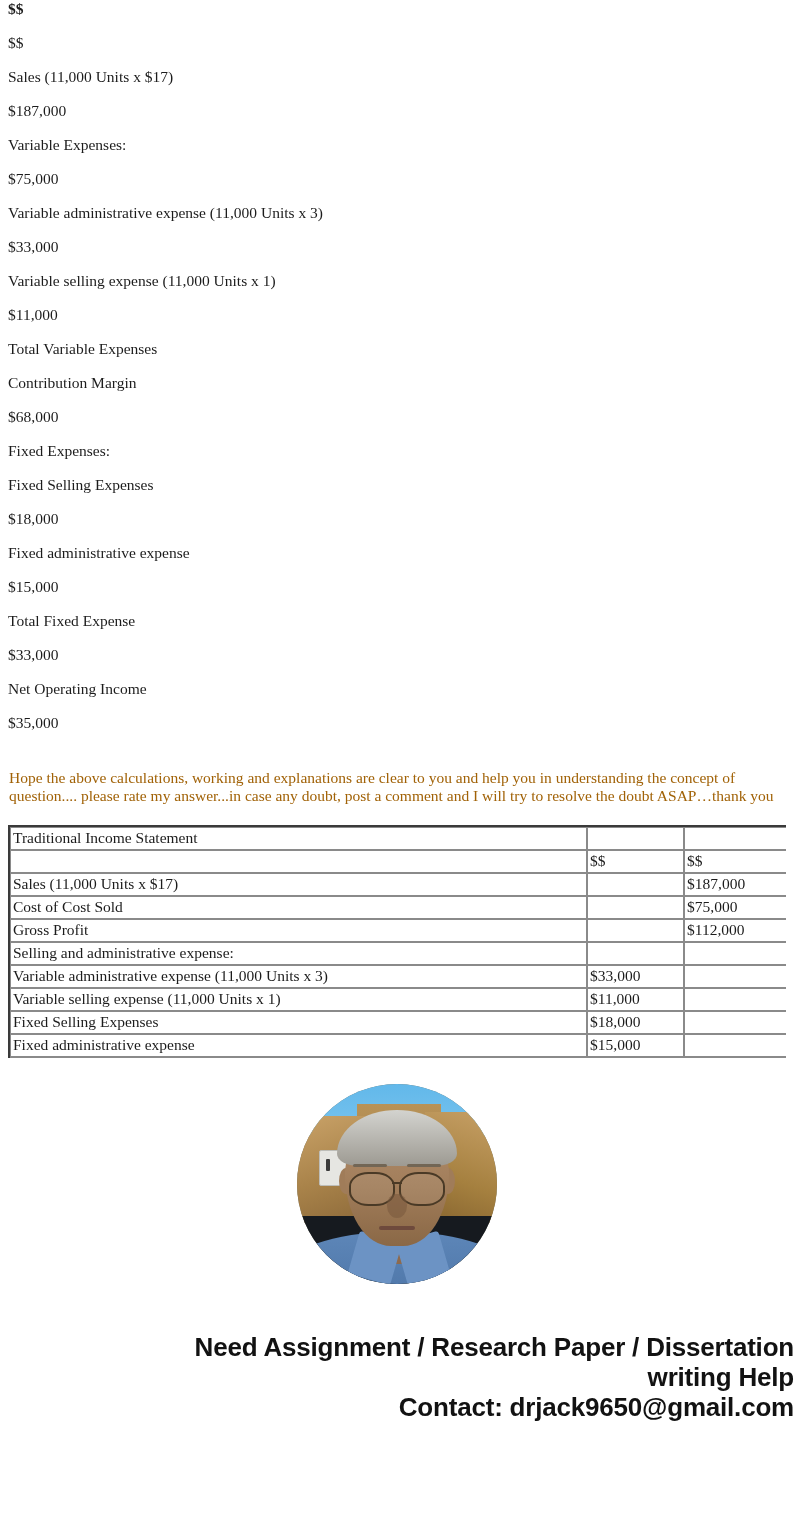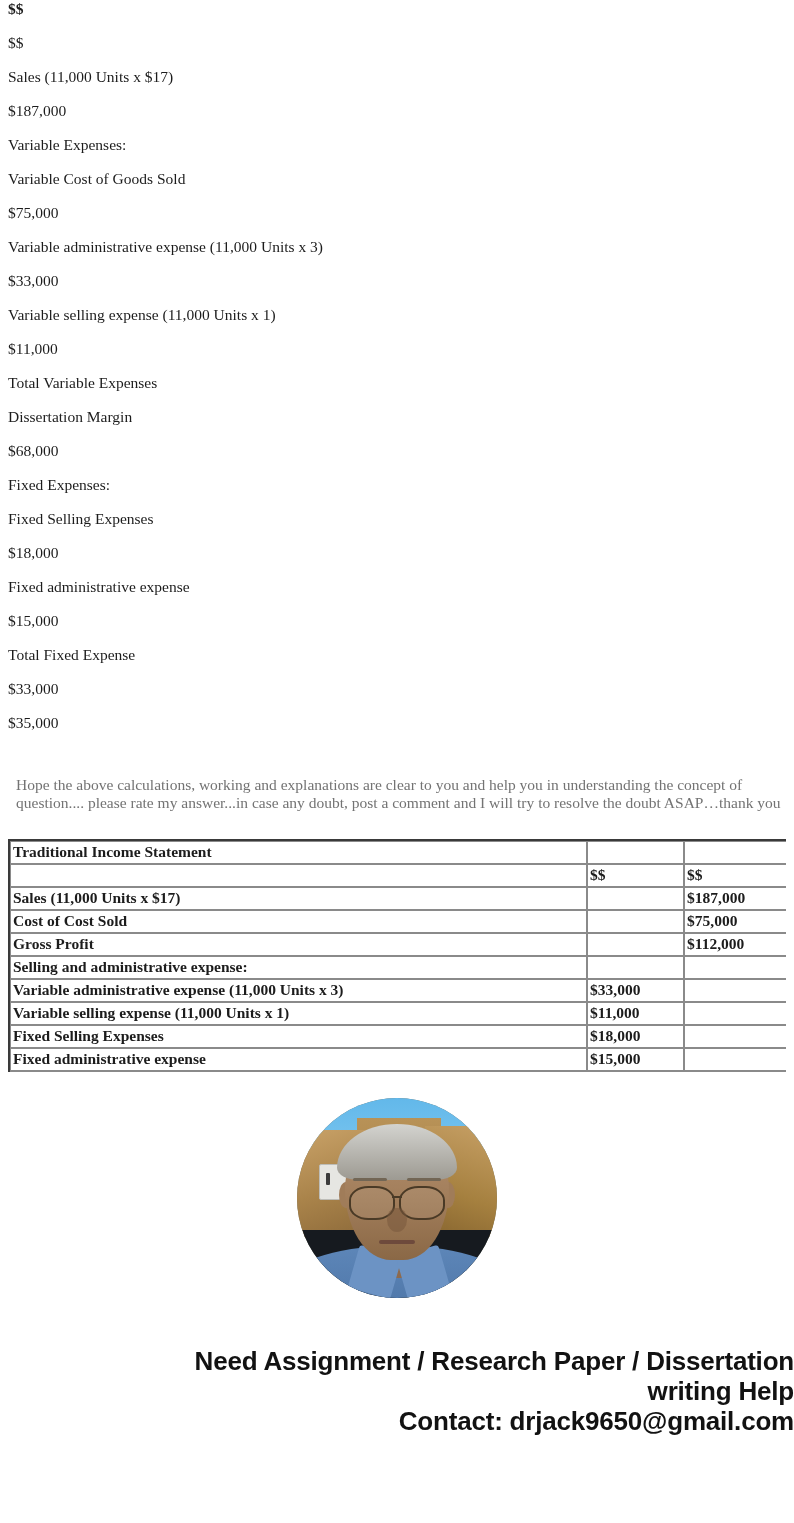--- a/index.html
+++ b/index.html
@@ -32,22 +32,22 @@
     display: flex;
     align-items: flex-start;
     white-space: nowrap;
   }
   .para.bold { font-weight: bold; }
 
   .para-wrap {
     font-family: "Liberation Serif", "DejaVu Serif", serif;
     font-size: 15.5px;
     line-height: 1.18;
-    color: #737373;
-    margin: 8px;
+    color: #a16207;
+    margin: 1px;
     padding: 0;
     white-space: normal;
     width: 778px;
   }
 
   .gap-before-note { height: 20px; }
   .gap-before-table { height: 18px; }
 
   
   .table-clip {
@@ -68,21 +68,20 @@
     font-family: "Liberation Serif", "DejaVu Serif", serif;
     font-size: 15.5px;
     line-height: 1;
     color: #1c1c1c;
     border: 1px solid #8a8a8a;
     padding: 2px 1px 3px 2px;
     height: 16px;
     vertical-align: top;
     overflow: hidden;
     white-space: nowrap;
-    font-weight: bold;
   }
   td.c-label { width: 572px; }
   td.c-mid   { width: 92px; }
   td.c-right { width: 106px; }
   td.no-cell { border: none; background: transparent; }
 
   
   .avatar-block {
     margin-top: 26px;
     display: flex;
@@ -196,36 +195,36 @@
 </head>
 <body>
 
 <div class="doc">
   <div id="para-list">
       <p class="para bold">$$</p>
       <p class="para">$$</p>
       <p class="para">Sales (11,000 Units x $17)</p>
       <p class="para">$187,000</p>
       <p class="para">Variable Expenses:</p>
-      <p class="para">Variable Cost of Goods Sold</p>
       <p class="para">$75,000</p>
       <p class="para">Variable administrative expense (11,000 Units x 3)</p>
       <p class="para">$33,000</p>
       <p class="para">Variable selling expense (11,000 Units x 1)</p>
       <p class="para">$11,000</p>
       <p class="para">Total Variable Expenses</p>
-      <p class="para">Dissertation Margin</p>
+      <p class="para">Contribution Margin</p>
       <p class="para">$68,000</p>
       <p class="para">Fixed Expenses:</p>
       <p class="para">Fixed Selling Expenses</p>
       <p class="para">$18,000</p>
       <p class="para">Fixed administrative expense</p>
       <p class="para">$15,000</p>
       <p class="para">Total Fixed Expense</p>
       <p class="para">$33,000</p>
+      <p class="para">Net Operating Income</p>
       <p class="para">$35,000</p>
     </div>
 
   <div class="gap-before-note"></div>
 
   <p class="para-wrap">Hope the above calculations, working and explanations are clear to you and help you in understanding the concept of question.... please rate my answer...in case any doubt, post a comment and I will try to resolve the doubt ASAP…thank you</p>
 </div>
 
 <div class="gap-before-table"></div>
 

